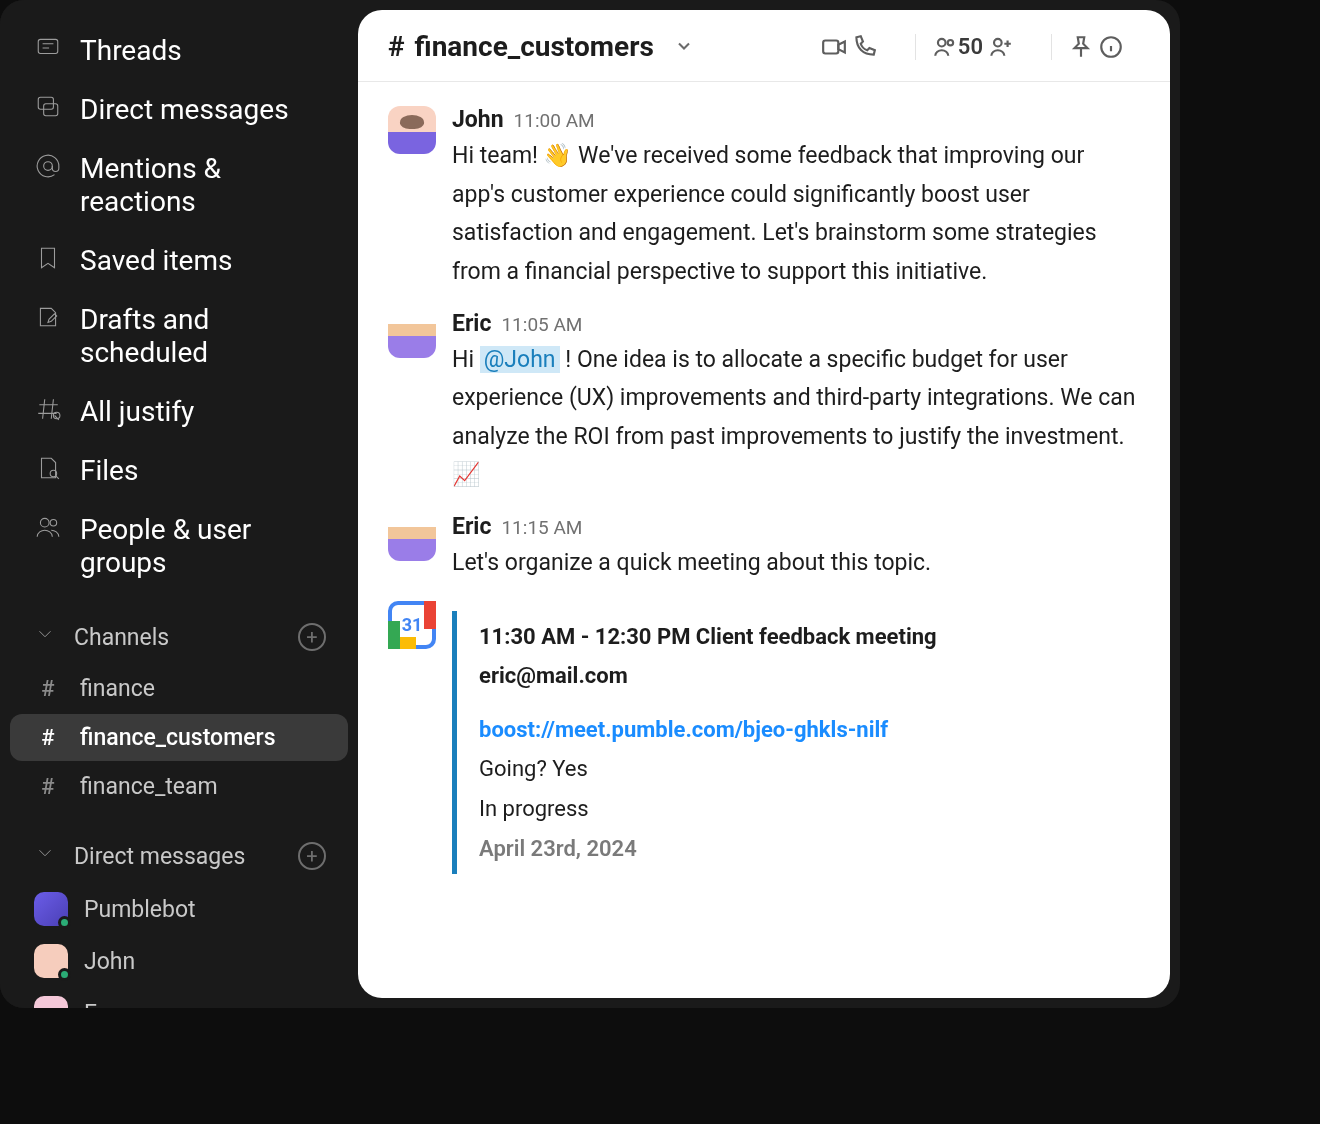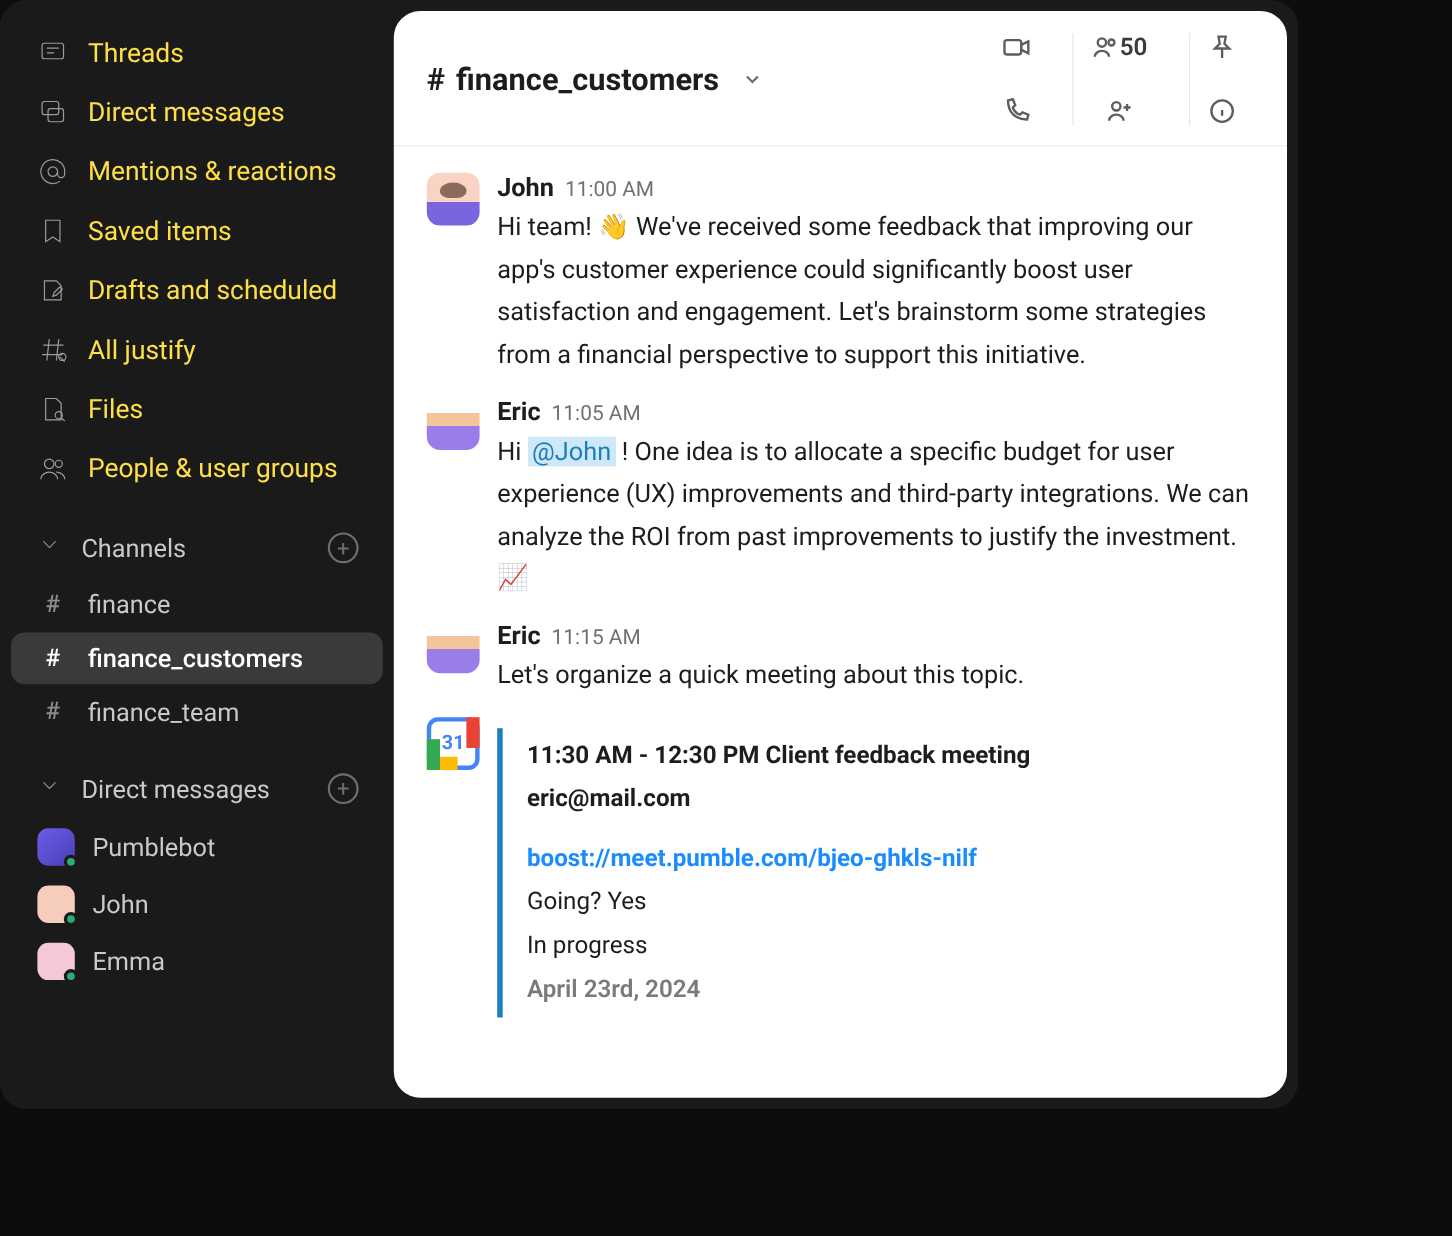--- a/index.html
+++ b/index.html
@@ -23,25 +23,25 @@
   
   .sidebar {
     width: 358px;
     background: #1a1a1a;
     padding: 22px 0 10px 0;
     color: #c4c4c4;
     overflow-y: auto;
   }
   .nav-item {
     display: flex;
-    align-items: center;
+    align-items: flex-start;
     gap: 18px;
     padding: 12px 22px 12px 24px;
-    font-size: 24px;
-    color: #fde047;
+    font-size: 28px;
+    color: #ffffff;
     cursor: pointer;
     border-radius: 10px;
     margin: 0 10px 2px 10px;
   }
   .nav-item .icon { width: 28px; height: 28px; display:flex; align-items:center; justify-content:center; flex:0 0 28px;}
   .nav-item svg { width: 26px; height: 26px; stroke: #9c9c9c; fill: none; }
   .section-header {
     display: flex;
     align-items: center;
     justify-content: space-between;
@@ -94,21 +94,21 @@
     border-bottom:1px solid #e8e8e8;
   }
   .channel-title {
     display:flex; align-items:center; gap:10px;
     font-size:28px; font-weight:700; color:#1d1d1d;
     cursor:pointer;
   }
   .channel-title .hashmark { color:#1d1d1d; }
   .channel-title .chev { margin-left:10px; }
   .header-actions { display:flex; align-items:center; gap:22px; color:#5e5e5e;}
-  .header-actions .grp { display:flex; align-items:center; gap:32px; padding:0 16px; border-left:1px solid #e3e3e3;flex-direction:column;}
+  .header-actions .grp { display:flex; align-items:center; gap:4px; padding:0 16px; border-left:1px solid #e3e3e3;}
   .header-actions .grp:first-child { border-left:none; padding-left:0;}
   .header-actions svg { width:26px; height:26px; stroke:#5e5e5e; fill:none; stroke-width:2;}
   .member-count { font-size:22px; color:#3b3b3b; font-weight:600; margin-left:-6px;}
   .header-actions .action { cursor:pointer; display:flex; align-items:center; gap:6px;}
 
   
   .messages { flex:1; overflow-y:auto; padding: 10px 30px 20px 30px; }
   .msg { display:flex; gap:16px; padding: 14px 0 4px 0; }
   .msg-avatar { width:48px; height:48px; border-radius:12px; flex:0 0 48px; }
   .msg-body { flex:1; }

